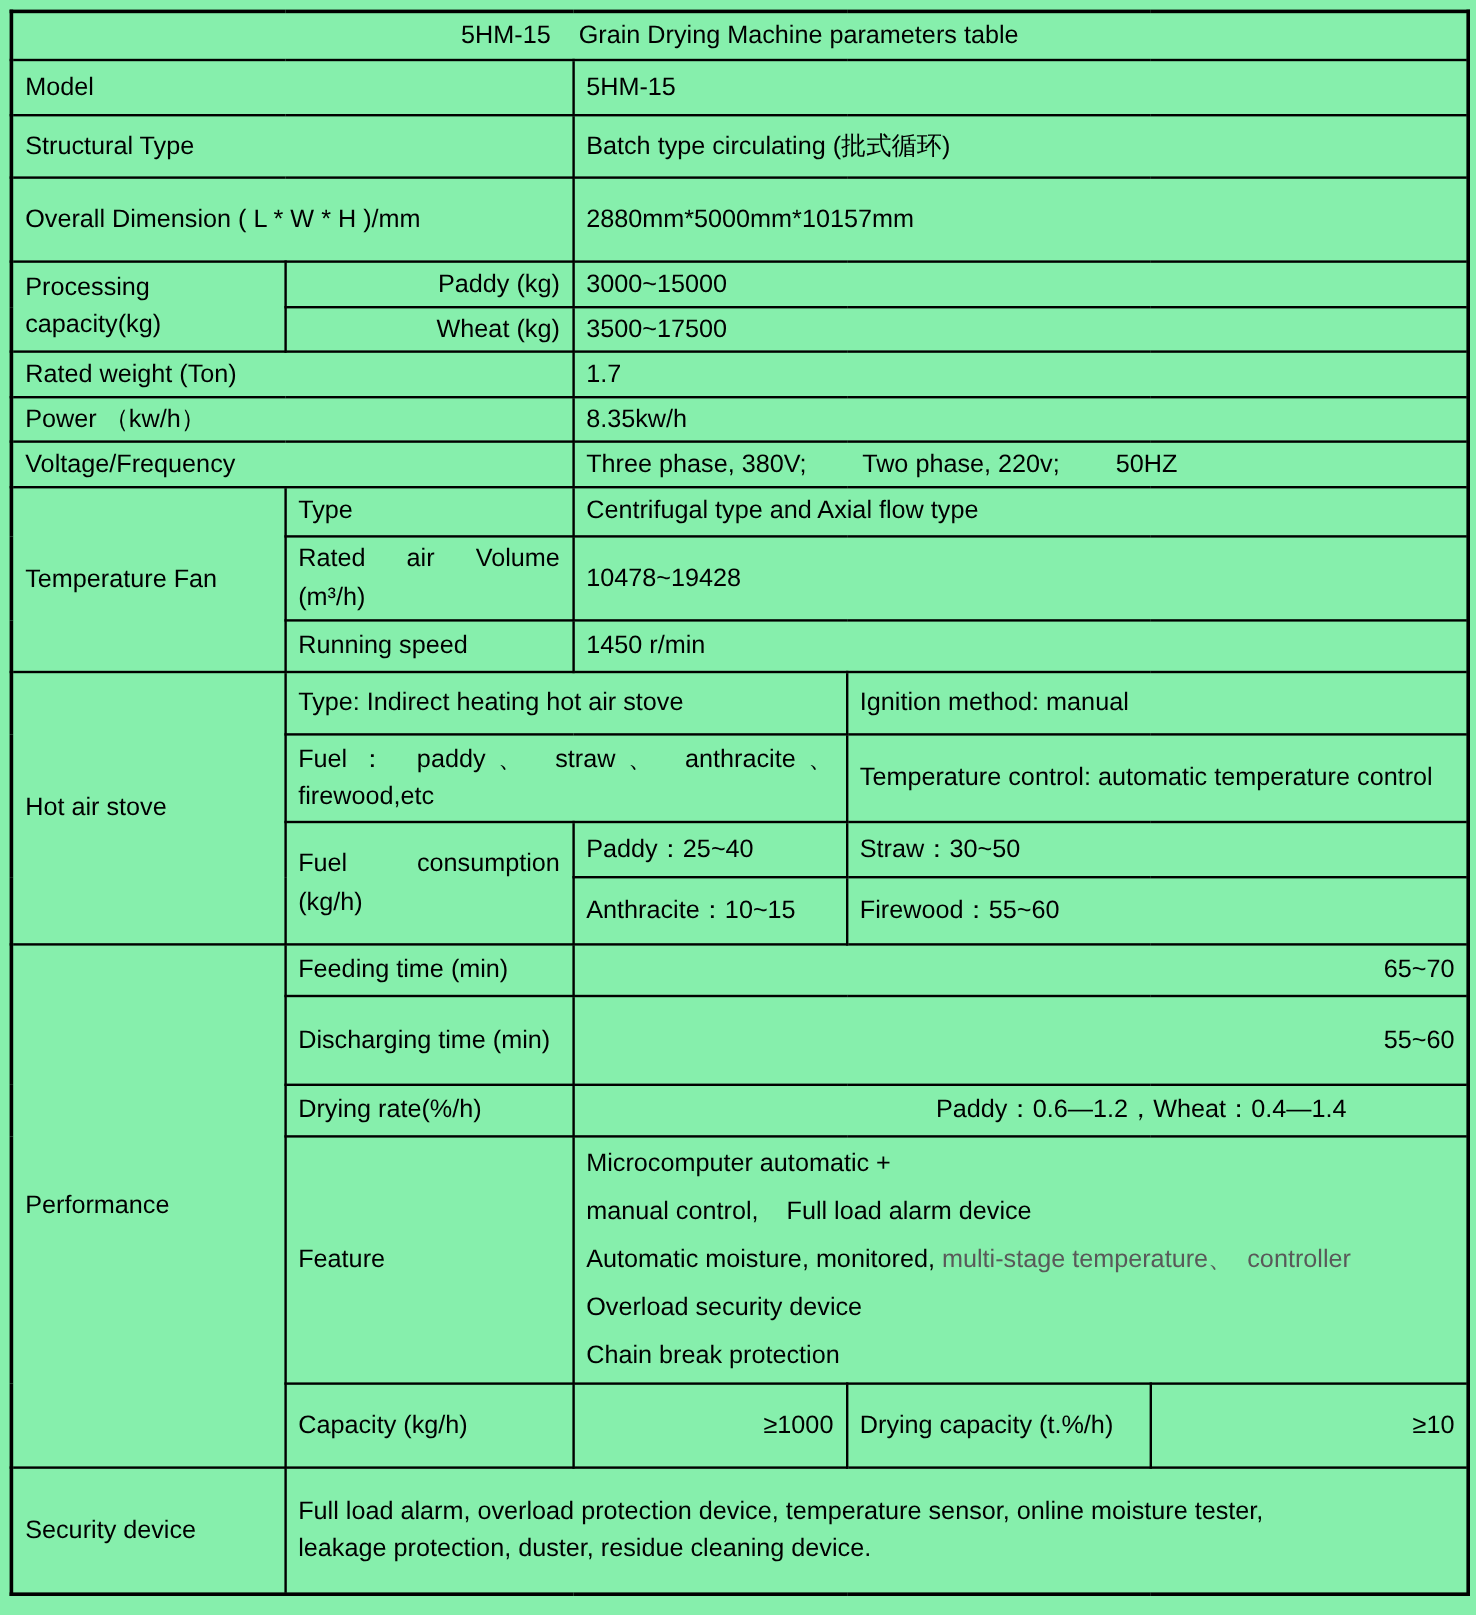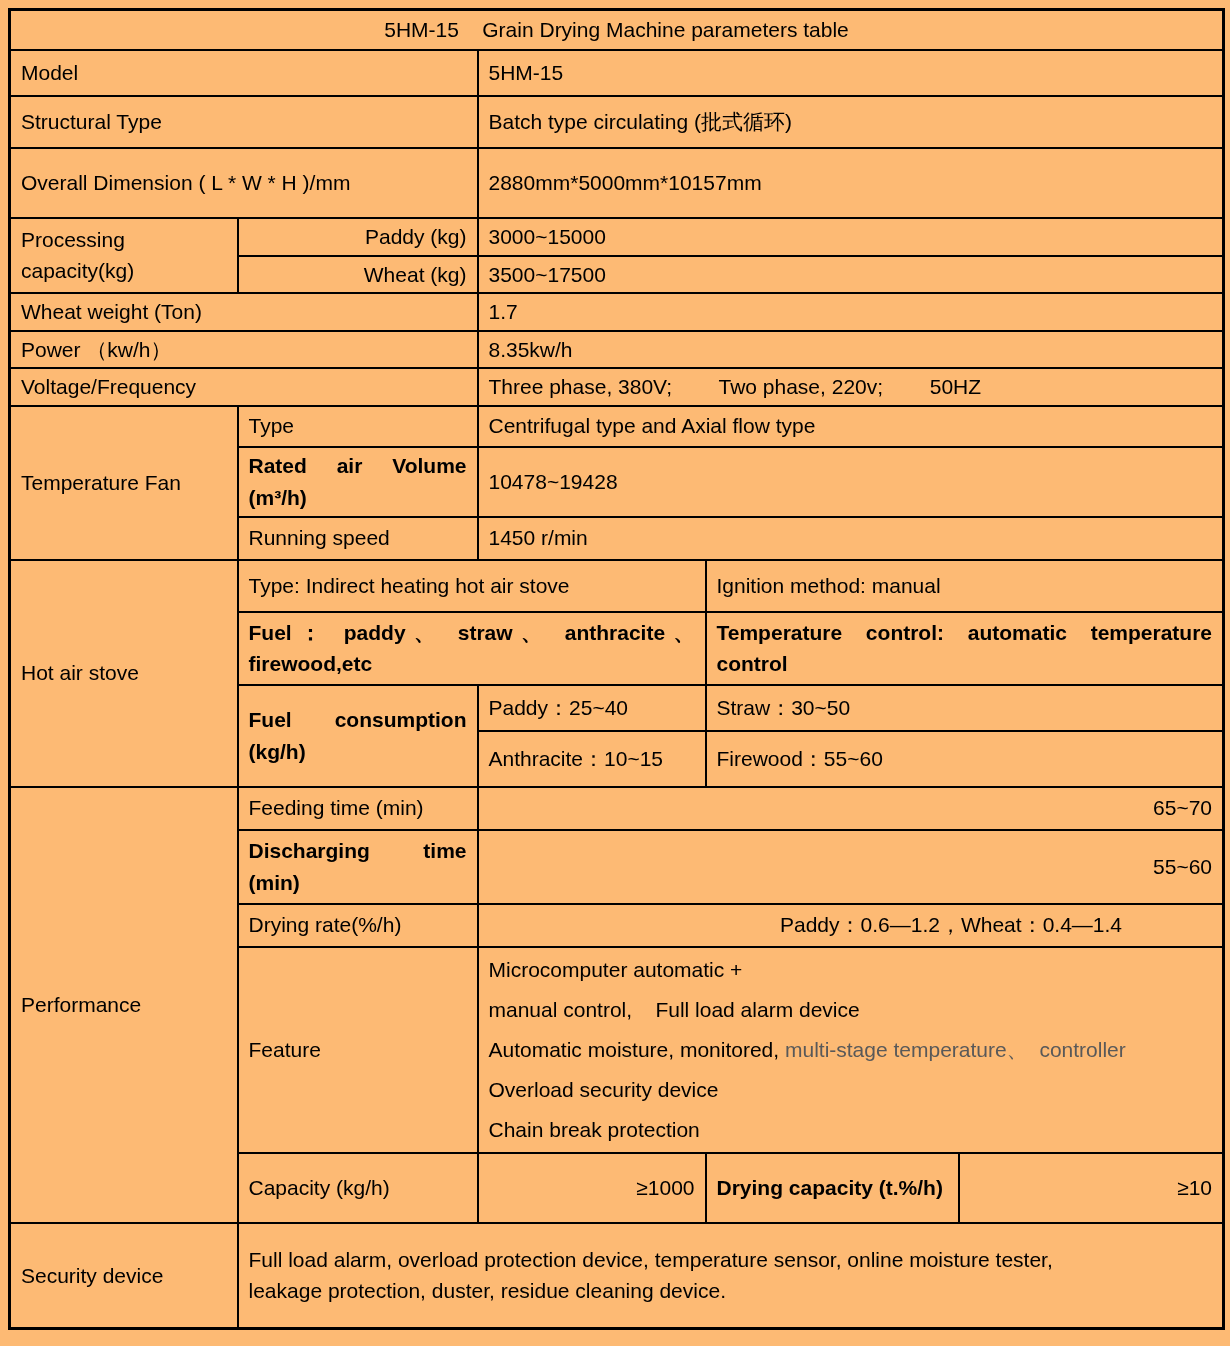--- a/index.html
+++ b/index.html
@@ -6,38 +6,38 @@
     margin: 0;
     background: #ffffff;
     font-family: "Liberation Sans", "DejaVu Sans", sans-serif;
     color: #000;
   }
   .page {
     width: 1230px;
     height: 1346px;
     box-sizing: border-box;
     padding: 8px;
-    background: #fdba74;
+    background: #86efac;
   }
   table.spec {
     border-collapse: collapse;
     table-layout: fixed;
     width: 1214px;
     border: 3px solid #000;
   }
   table.spec td {
     border: 2px solid #000;
     padding: 2px 10px;
     font-size: 21px;
     line-height: 1.5;
     vertical-align: middle;
     overflow: hidden;
   }
   .center { text-align: right; }
-  .just   { text-align: justify; text-justify: inter-word; font-weight: bold; }
+  .just   { text-align: justify; text-justify: inter-word; }
   .pre    { white-space: pre-wrap; }
   .title-cell {
     font-size: 22px;
     text-align: center;
     white-space: pre-wrap;
   }
   .feature-cell { padding-top: 8px; padding-bottom: 8px; }
   .feature-line { line-height: 40px; }
   .gray { color: #595959; }
   .drying-flex {
@@ -85,21 +85,21 @@
       <td class="center">Paddy (kg)</td>
       <td colspan="3">3000~15000</td>
     </tr>
 
     <tr style="height:37px">
       <td class="center">Wheat (kg)</td>
       <td colspan="3">3500~17500</td>
     </tr>
 
     <tr style="height:34px">
-      <td colspan="2">Wheat weight (Ton)</td>
+      <td colspan="2">Rated weight (Ton)</td>
       <td colspan="3">1.7</td>
     </tr>
 
     <tr style="height:37px">
       <td colspan="2">Power （kw/h）</td>
       <td colspan="3">8.35kw/h</td>
     </tr>
 
     <tr style="height:37px">
       <td colspan="2">Voltage/Frequency</td>

